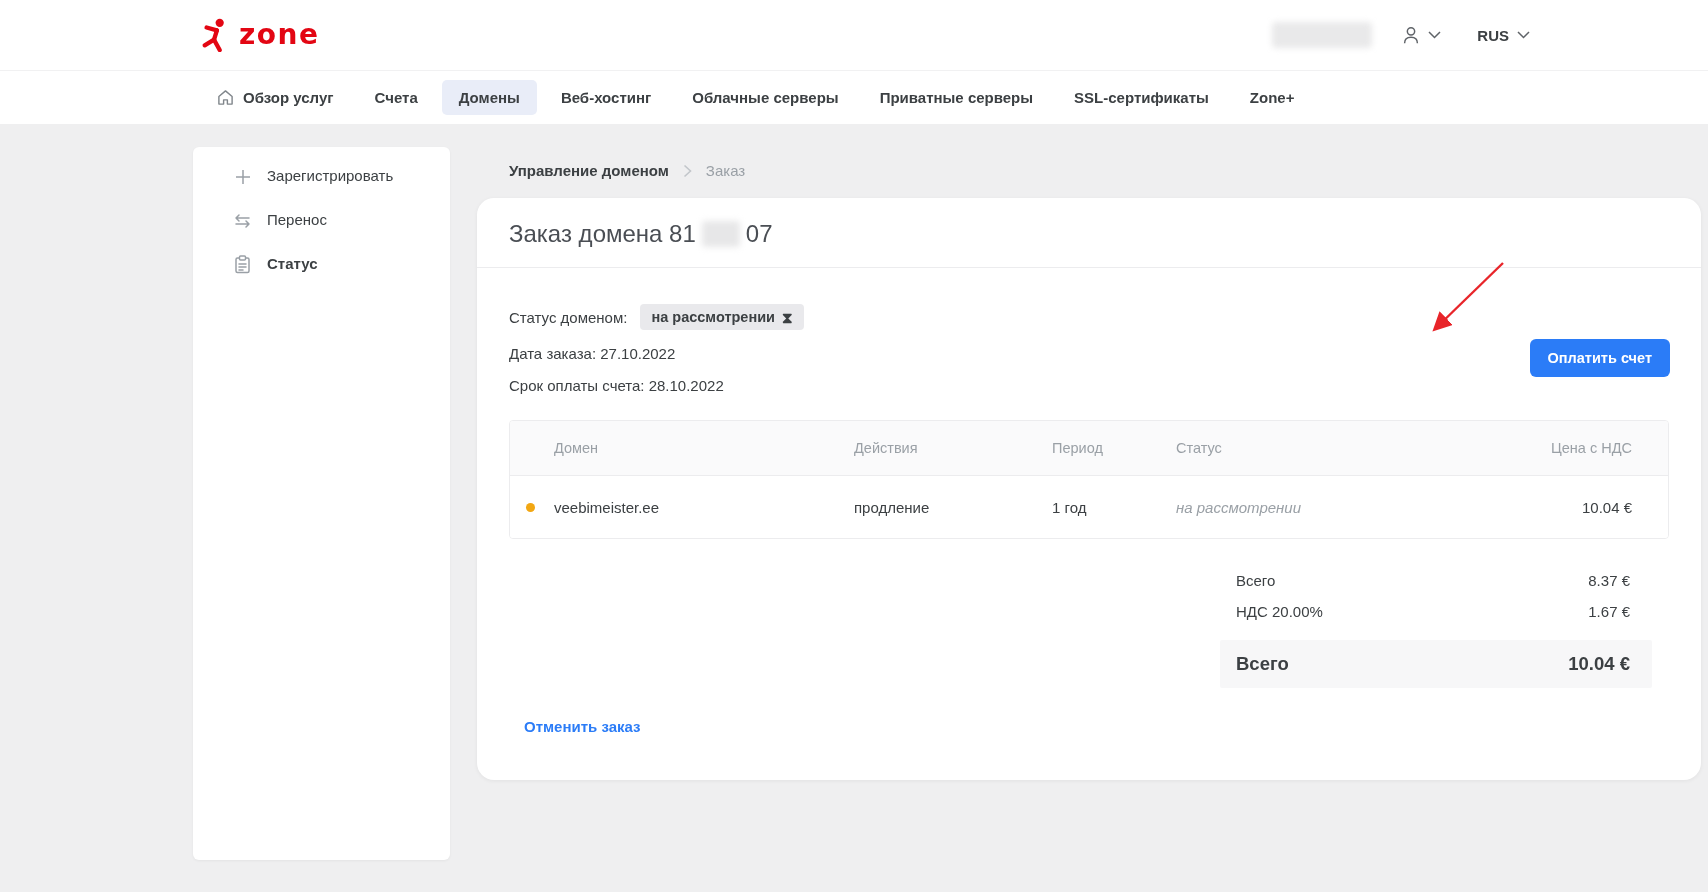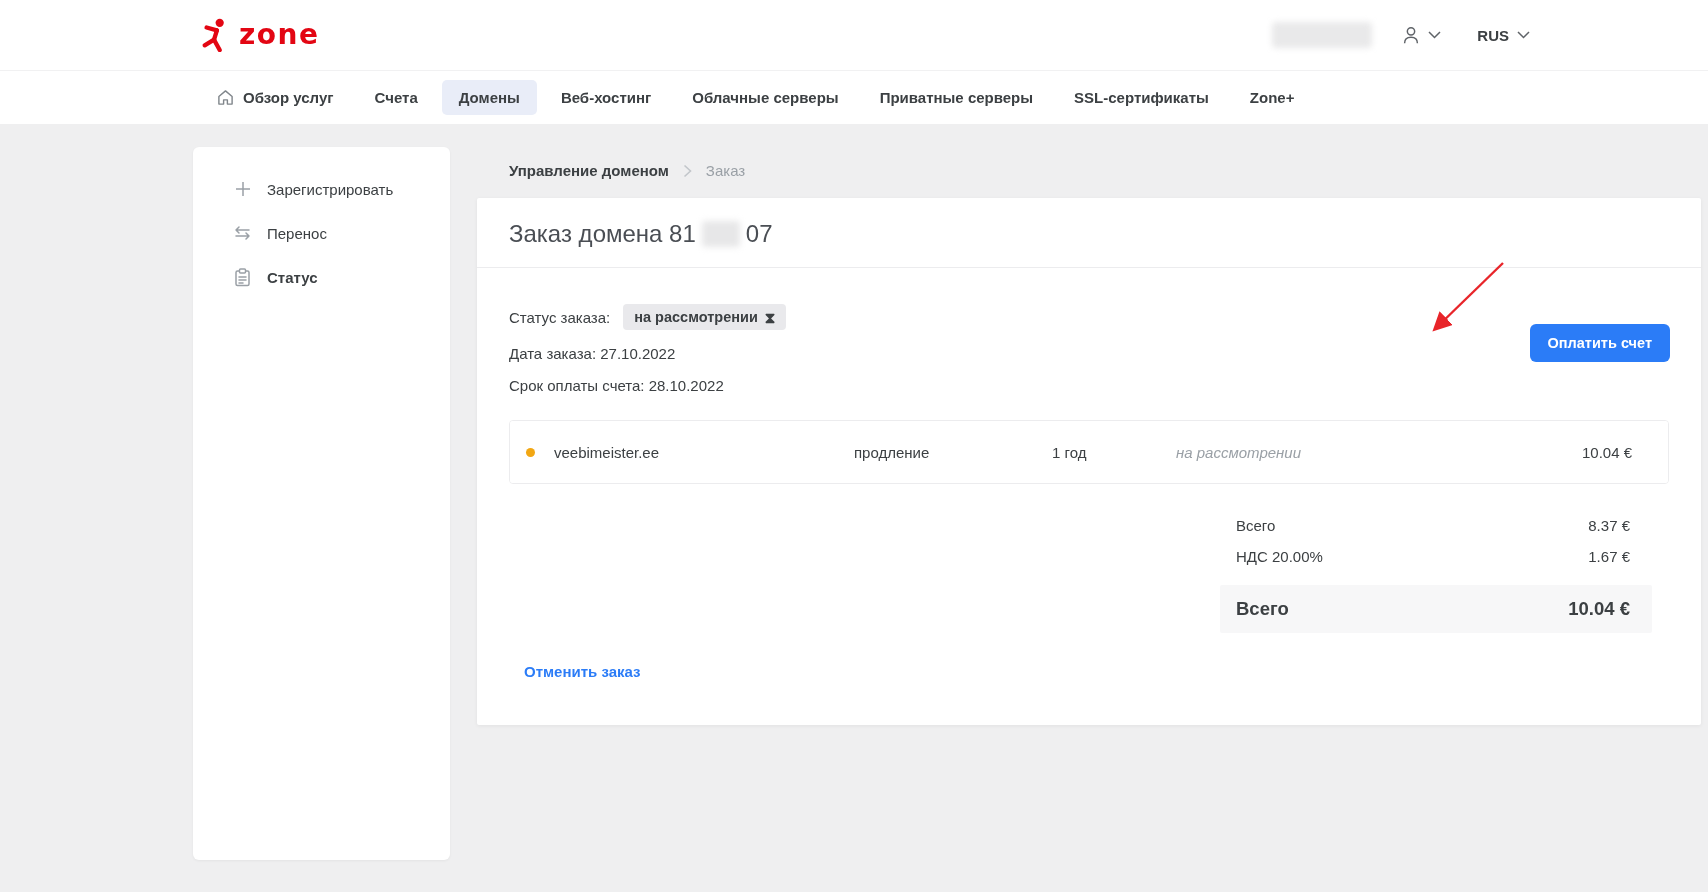--- a/index.html
+++ b/index.html
@@ -45,36 +45,36 @@
   .nav-item.active { background:#e9edf8; }
   
   .content { position:absolute; top:124px; left:0; right:0; bottom:0; }
   .sidebar {
     position:absolute; left:193px; top:23px; width:257px; height:713px;
     background:#fff; border-radius:6px;
     box-shadow:0 1px 3px rgba(0,0,0,0.05);
     padding-top:20px;
   }
   .side-item {
-    display:flex; align-items:center; gap:15px;
+    display:flex; gap:15px;
     height:44px; padding-left:40px;
     font-size:15px; color:#3c4043; cursor:pointer;
   }
   .side-item.active { font-weight:700; }
   .side-icon { width:19px; height:19px; display:flex; align-items:center; justify-content:center; }
   
   .main { position:absolute; left:477px; top:0; width:1224px; }
   .breadcrumb {
     padding:38px 0 0 32px; display:flex; align-items:center; gap:14px;
     font-size:15px;
   }
   .crumb-parent { font-weight:700; color:#3c4043; cursor:pointer; }
   .crumb-current { color:#9aa0a6; }
   .card {
-    margin-top:19px; background:#fff; border-radius:2px;
+    margin-top:19px; background:#fff; border-radius:17px;
     box-shadow:0 1px 4px rgba(0,0,0,0.06);
     position:relative; padding-bottom:44px;
   }
   .card-title {
     padding:22px 32px 19px; font-size:24px; font-weight:400; color:#4a4e54;
     border-bottom:1px solid #ececee;
     display:flex; align-items:center; gap:4px;
   }
   .redacted-digits {
     display:inline-block; width:38px; height:26px; border-radius:3px;
@@ -83,21 +83,21 @@
   .status-block { padding:36px 32px 0; }
   .status-row { display:flex; align-items:center; gap:13px; margin-bottom:15px; font-size:15px; }
   .status-badge {
     background:#e9e9ec; border-radius:4px; padding:5px 11px;
     font-weight:700; font-size:14.5px; color:#3c4043;
     display:flex; align-items:center; gap:7px;
   }
   .hourglass { font-size:15px; line-height:1; }
   .date-line { margin-bottom:15px; font-size:15px; color:#3c4043; }
   .pay-btn {
-    position:absolute; right:31px; top:126px;
+    position:absolute; right:31px; top:141px;
     height:38px; padding:0 18px; border:none; border-radius:6px;
     background:#2b7cf7; color:#fff; font-weight:700; font-size:14.5px;
     font-family:"Liberation Sans", sans-serif; cursor:pointer;
   }
   .annot-arrow { position:absolute; left:930px; top:53px; pointer-events:none; }
   
   .order-table {
     margin:26px 32px 0; border:1px solid #ececee; border-radius:4px;
     overflow:hidden;
   }
@@ -257,21 +257,21 @@
     <div class="card">
 
       <div class="card-title">
         <span>Заказ домена 81</span>
         <span class="redacted-digits"></span>
         <span>07</span>
       </div>
 
       <div class="status-block">
         <div class="status-row">
-          <span>Статус заказа:</span>
+          <span>Статус доменом:</span>
           <span class="status-badge">
             <span>на рассмотрении</span>
             <span class="hourglass">⧗</span>
           </span>
         </div>
         <div class="date-line">Дата заказа: 27.10.2022</div>
         <div class="date-line">Срок оплаты счета: 28.10.2022</div>
       </div>
 
       <button class="pay-btn">Оплатить счет</button>
@@ -279,20 +279,28 @@
       <svg class="annot-arrow" width="110" height="95" viewBox="0 0 110 95">
         <defs>
           <marker id="ah" markerWidth="9" markerHeight="9" refX="6.5" refY="4" orient="auto">
             <path d="M0 0 L8 4 L0 8 Z" fill="#e8252a"></path>
           </marker>
         </defs>
         <line x1="96" y1="12" x2="28" y2="78" stroke="#e8252a" stroke-width="2.4" marker-end="url(#ah)"></line>
       </svg>
 
       <div class="order-table">
+        <div class="trow thead">
+          <span></span>
+          <span>Домен</span>
+          <span>Действия</span>
+          <span>Период</span>
+          <span>Статус</span>
+          <span class="cell-right">Цена с НДС</span>
+        </div>
         <div class="trow tbody-row">
           <span class="dot"></span>
           <span>veebimeister.ee</span>
           <span>продление</span>
           <span>1 год</span>
           <span class="status-cell">на рассмотрении</span>
           <span class="cell-right price-cell">10.04 €</span>
         </div>
       </div>
 

